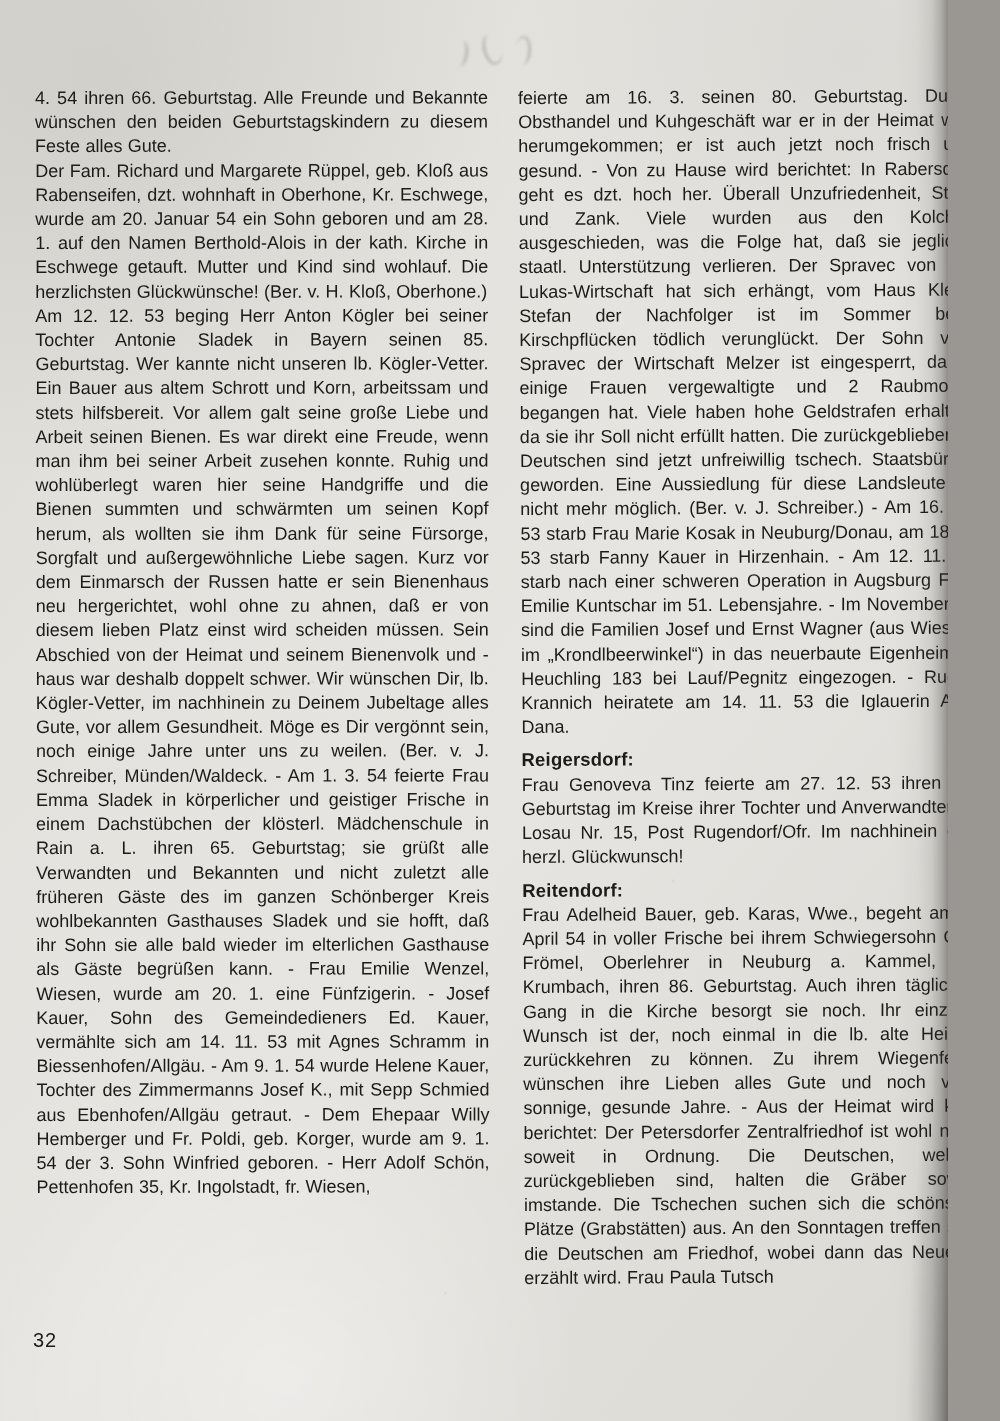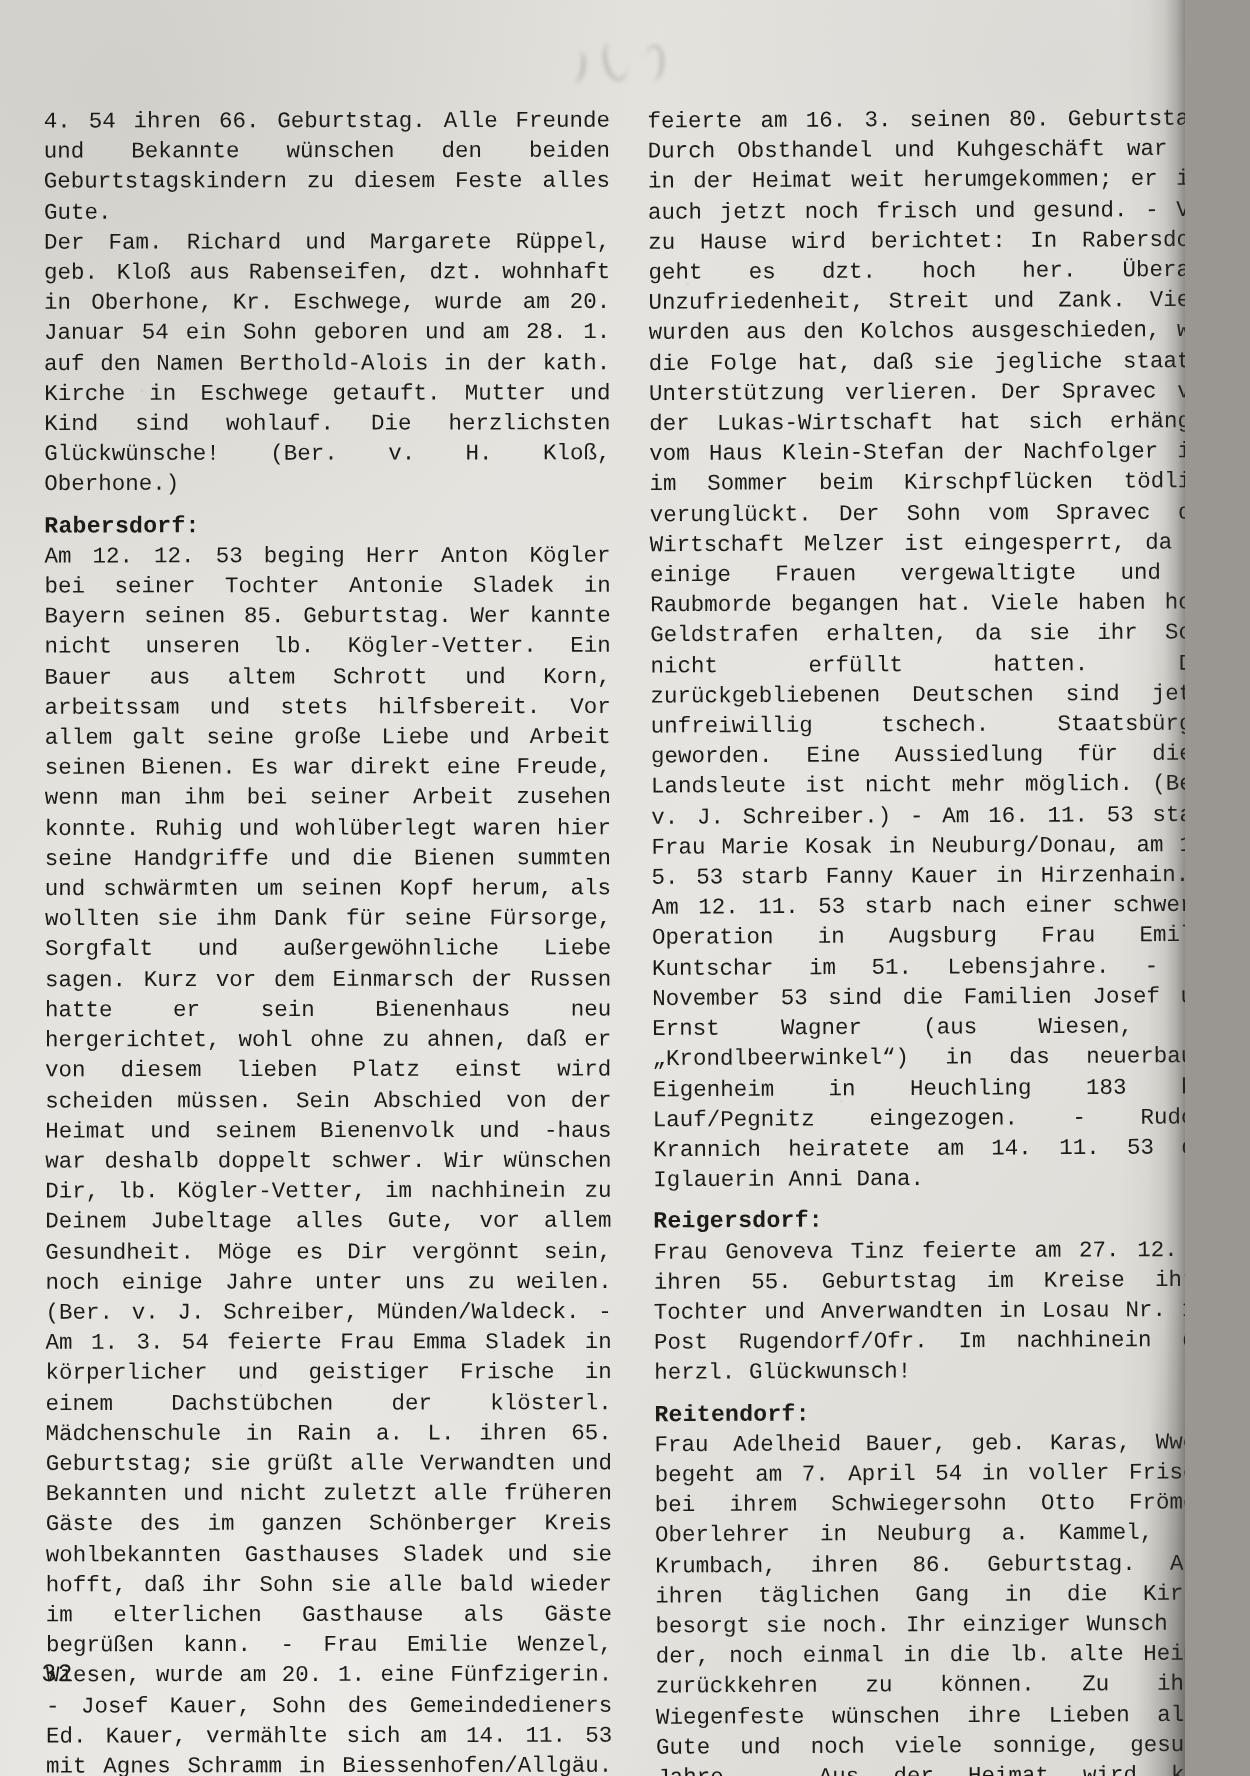--- a/index.html
+++ b/index.html
@@ -6,21 +6,21 @@
     margin: 0; padding: 0;
     width: 1000px; height: 1421px;
     overflow: hidden;
     background: #9a9792;
   }
   .page {
     position: relative;
     width: 948px; height: 1421px;
     overflow: hidden;
     color: #1d1b18;
-    font-family: Liberation Mono, monospace;
+    font-family: Liberation Sans, sans-serif;
     background:
       radial-gradient(ellipse 60% 40% at 12% 6%, rgba(105,101,95,0.10), rgba(0,0,0,0) 70%),
       radial-gradient(ellipse 50% 35% at 90% 4%, rgba(105,101,95,0.08), rgba(0,0,0,0) 70%),
       radial-gradient(ellipse 45% 30% at 30% 97%, rgba(255,255,255,0.35), rgba(0,0,0,0) 70%),
       linear-gradient(128deg, #dbd9d4 0%, #e4e2dd 28%, #e7e5e1 55%, #e0ded9 80%, #dcdad5 100%);
   }
   
   .grain {
     position: absolute; inset: 0;
     background:
@@ -111,21 +111,20 @@
     <i></i>
   </div>
 
   <div class="columns">
 
     <div class="column col-left">
       <p>4. 54 ihren 66. Geburtstag. Alle Freunde und Bekannte wünschen den beiden Geburtstagskindern zu diesem Feste alles Gute.</p>
 
       <p>Der Fam. Richard und Margarete Rüppel, geb. Kloß aus Rabenseifen, dzt. wohnhaft in Oberhone, Kr. Eschwege, wurde am 20. Januar 54 ein Sohn geboren und am 28. 1. auf den Namen Berthold-Alois in der kath. Kirche in Eschwege getauft. Mutter und Kind sind wohlauf. Die herzlichsten Glückwünsche! (Ber. v. H. Kloß, Oberhone.)</p>
 
-      <h3>Rabersdorf:</h3>
       <p>Am 12. 12. 53 beging Herr Anton Kögler bei seiner Tochter Antonie Sladek in Bayern seinen 85. Geburtstag. Wer kannte nicht unseren lb. Kögler-Vetter. Ein Bauer aus altem Schrott und Korn, arbeitssam und stets hilfsbereit. Vor allem galt seine große Liebe und Arbeit seinen Bienen. Es war direkt eine Freude, wenn man ihm bei seiner Arbeit zusehen konnte. Ruhig und wohlüberlegt waren hier seine Handgriffe und die Bienen summten und schwärmten um seinen Kopf herum, als wollten sie ihm Dank für seine Fürsorge, Sorgfalt und außergewöhnliche Liebe sagen. Kurz vor dem Einmarsch der Russen hatte er sein Bienenhaus neu hergerichtet, wohl ohne zu ahnen, daß er von diesem lieben Platz einst wird scheiden müssen. Sein Abschied von der Heimat und seinem Bienenvolk und -haus war deshalb doppelt schwer. Wir wünschen Dir, lb. Kögler-Vetter, im nachhinein zu Deinem Jubeltage alles Gute, vor allem Gesundheit. Möge es Dir vergönnt sein, noch einige Jahre unter uns zu weilen. (Ber. v. J. Schreiber, Münden/Waldeck. - Am 1. 3. 54 feierte Frau Emma Sladek in körperlicher und geistiger Frische in einem Dachstübchen der klösterl. Mädchenschule in Rain a. L. ihren 65. Geburtstag; sie grüßt alle Verwandten und Bekannten und nicht zuletzt alle früheren Gäste des im ganzen Schönberger Kreis wohlbekannten Gasthauses Sladek und sie hofft, daß ihr Sohn sie alle bald wieder im elterlichen Gasthause als Gäste begrüßen kann. - Frau Emilie Wenzel, Wiesen, wurde am 20. 1. eine Fünfzigerin. - Josef Kauer, Sohn des Gemeindedieners Ed. Kauer, vermählte sich am 14. 11. 53 mit Agnes Schramm in Biessenhofen/Allgäu. - Am 9. 1. 54 wurde Helene Kauer, Tochter des Zimmermanns Josef K., mit Sepp Schmied aus Ebenhofen/Allgäu getraut. - Dem Ehepaar Willy Hemberger und Fr. Poldi, geb. Korger, wurde am 9. 1. 54 der 3. Sohn Winfried geboren. - Herr Adolf Schön, Pettenhofen 35, Kr. Ingolstadt, fr. Wiesen,</p>
     </div>
 
     <div class="column col-right">
       <p>feierte am 16. 3. seinen 80. Geburtstag. Durch Obsthandel und Kuhgeschäft war er in der Heimat weit herumgekommen; er ist auch jetzt noch frisch und gesund. - Von zu Hause wird berichtet: In Rabersdorf geht es dzt. hoch her. Überall Unzufriedenheit, Streit und Zank. Viele wurden aus den Kolchos ausgeschieden, was die Folge hat, daß sie jegliche staatl. Unterstützung verlieren. Der Spravec von der Lukas-Wirtschaft hat sich erhängt, vom Haus Klein-Stefan der Nachfolger ist im Sommer beim Kirschpflücken tödlich verunglückt. Der Sohn vom Spravec der Wirtschaft Melzer ist eingesperrt, da er einige Frauen vergewaltigte und 2 Raubmorde begangen hat. Viele haben hohe Geldstrafen erhalten, da sie ihr Soll nicht erfüllt hatten. Die zurückgebliebenen Deutschen sind jetzt unfreiwillig tschech. Staatsbürger geworden. Eine Aussiedlung für diese Landsleute ist nicht mehr möglich. (Ber. v. J. Schreiber.) - Am 16. 11. 53 starb Frau Marie Kosak in Neuburg/Donau, am 18. 5. 53 starb Fanny Kauer in Hirzenhain. - Am 12. 11. 53 starb nach einer schweren Operation in Augsburg Frau Emilie Kuntschar im 51. Lebensjahre. - Im November 53 sind die Familien Josef und Ernst Wagner (aus Wiesen, im „Krondlbeerwinkel“) in das neuerbaute Eigenheim in Heuchling 183 bei Lauf/Pegnitz eingezogen. - Rudolf Krannich heiratete am 14. 11. 53 die Iglauerin Anni Dana.</p>
 
       <h3>Reigersdorf:</h3>
       <p>Frau Genoveva Tinz feierte am 27. 12. 53 ihren 55. Geburtstag im Kreise ihrer Tochter und Anverwandten in Losau Nr. 15, Post Rugendorf/Ofr. Im nachhinein den herzl. Glückwunsch!</p>
 
       <h3>Reitendorf:</h3>

